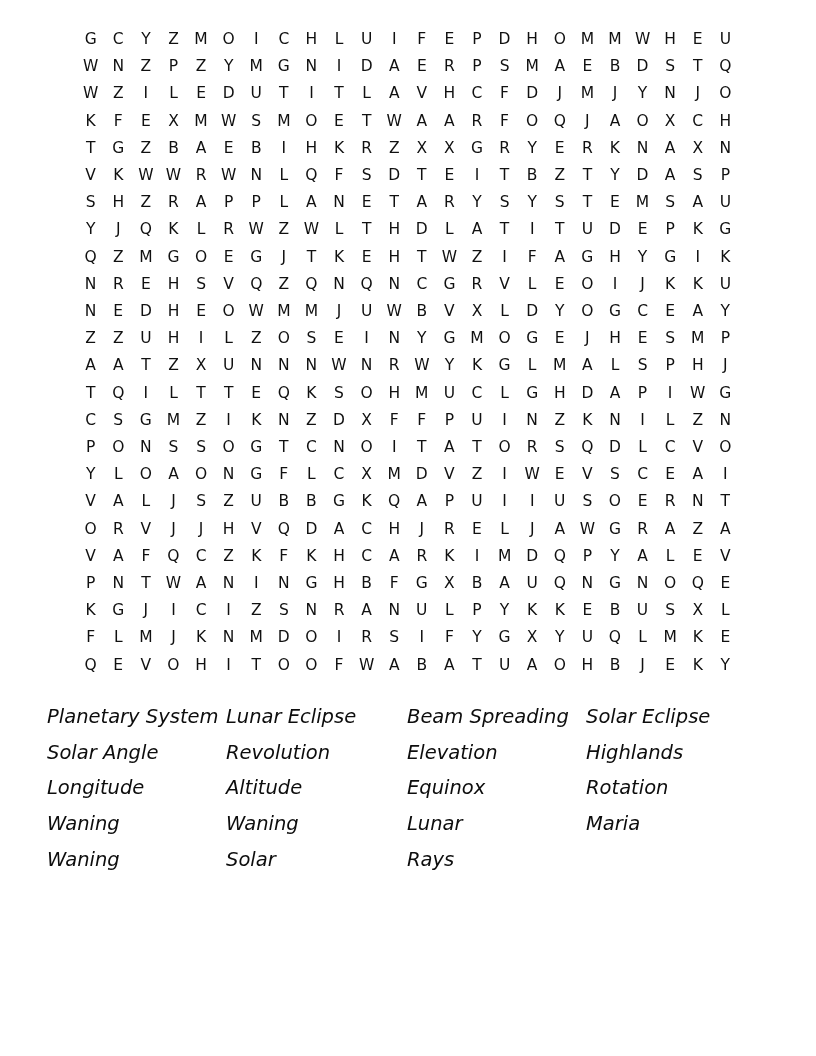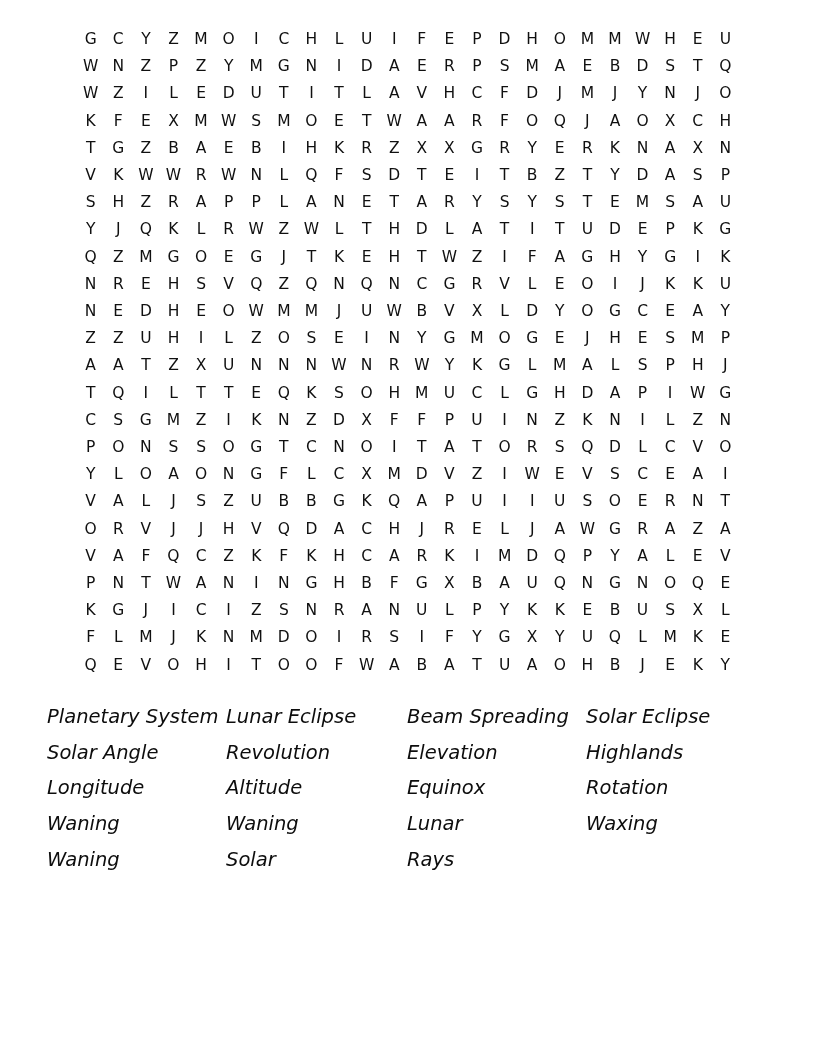--- a/index.html
+++ b/index.html
@@ -721,19 +721,19 @@
       <div class="word">Revolution</div>
       <div class="word">Elevation</div>
       <div class="word">Highlands</div>
       <div class="word">Longitude</div>
       <div class="word">Altitude</div>
       <div class="word">Equinox</div>
       <div class="word">Rotation</div>
       <div class="word">Waning</div>
       <div class="word">Waning</div>
       <div class="word">Lunar</div>
-      <div class="word">Waxing</div>
+      <div class="word">Maria</div>
       <div class="word">Waning</div>
       <div class="word">Solar</div>
       <div class="word">Rays</div>
     </div>
 
 </div>
 
 </body></html>

